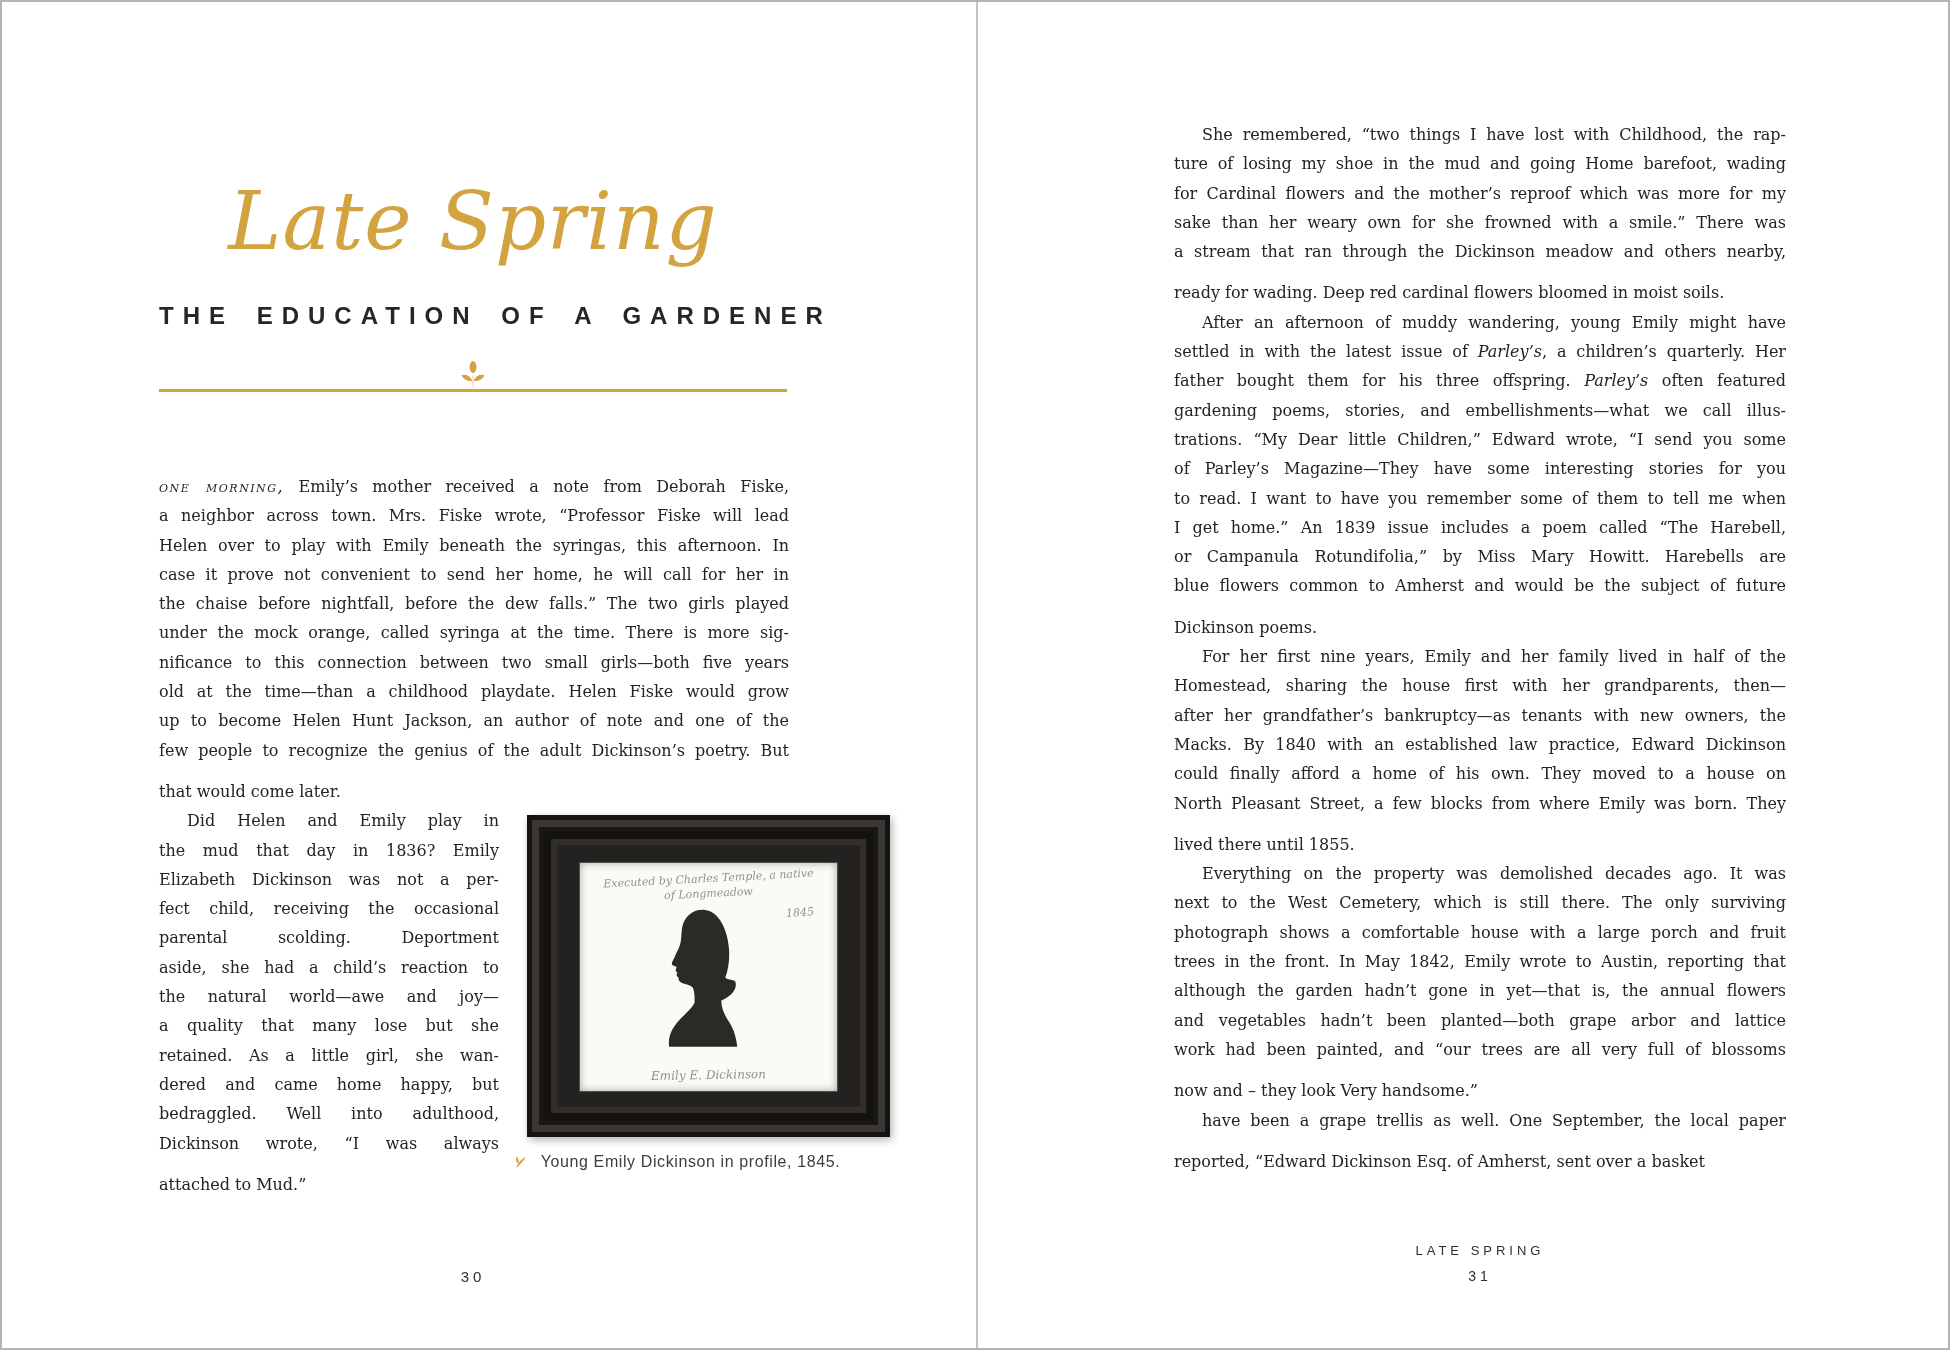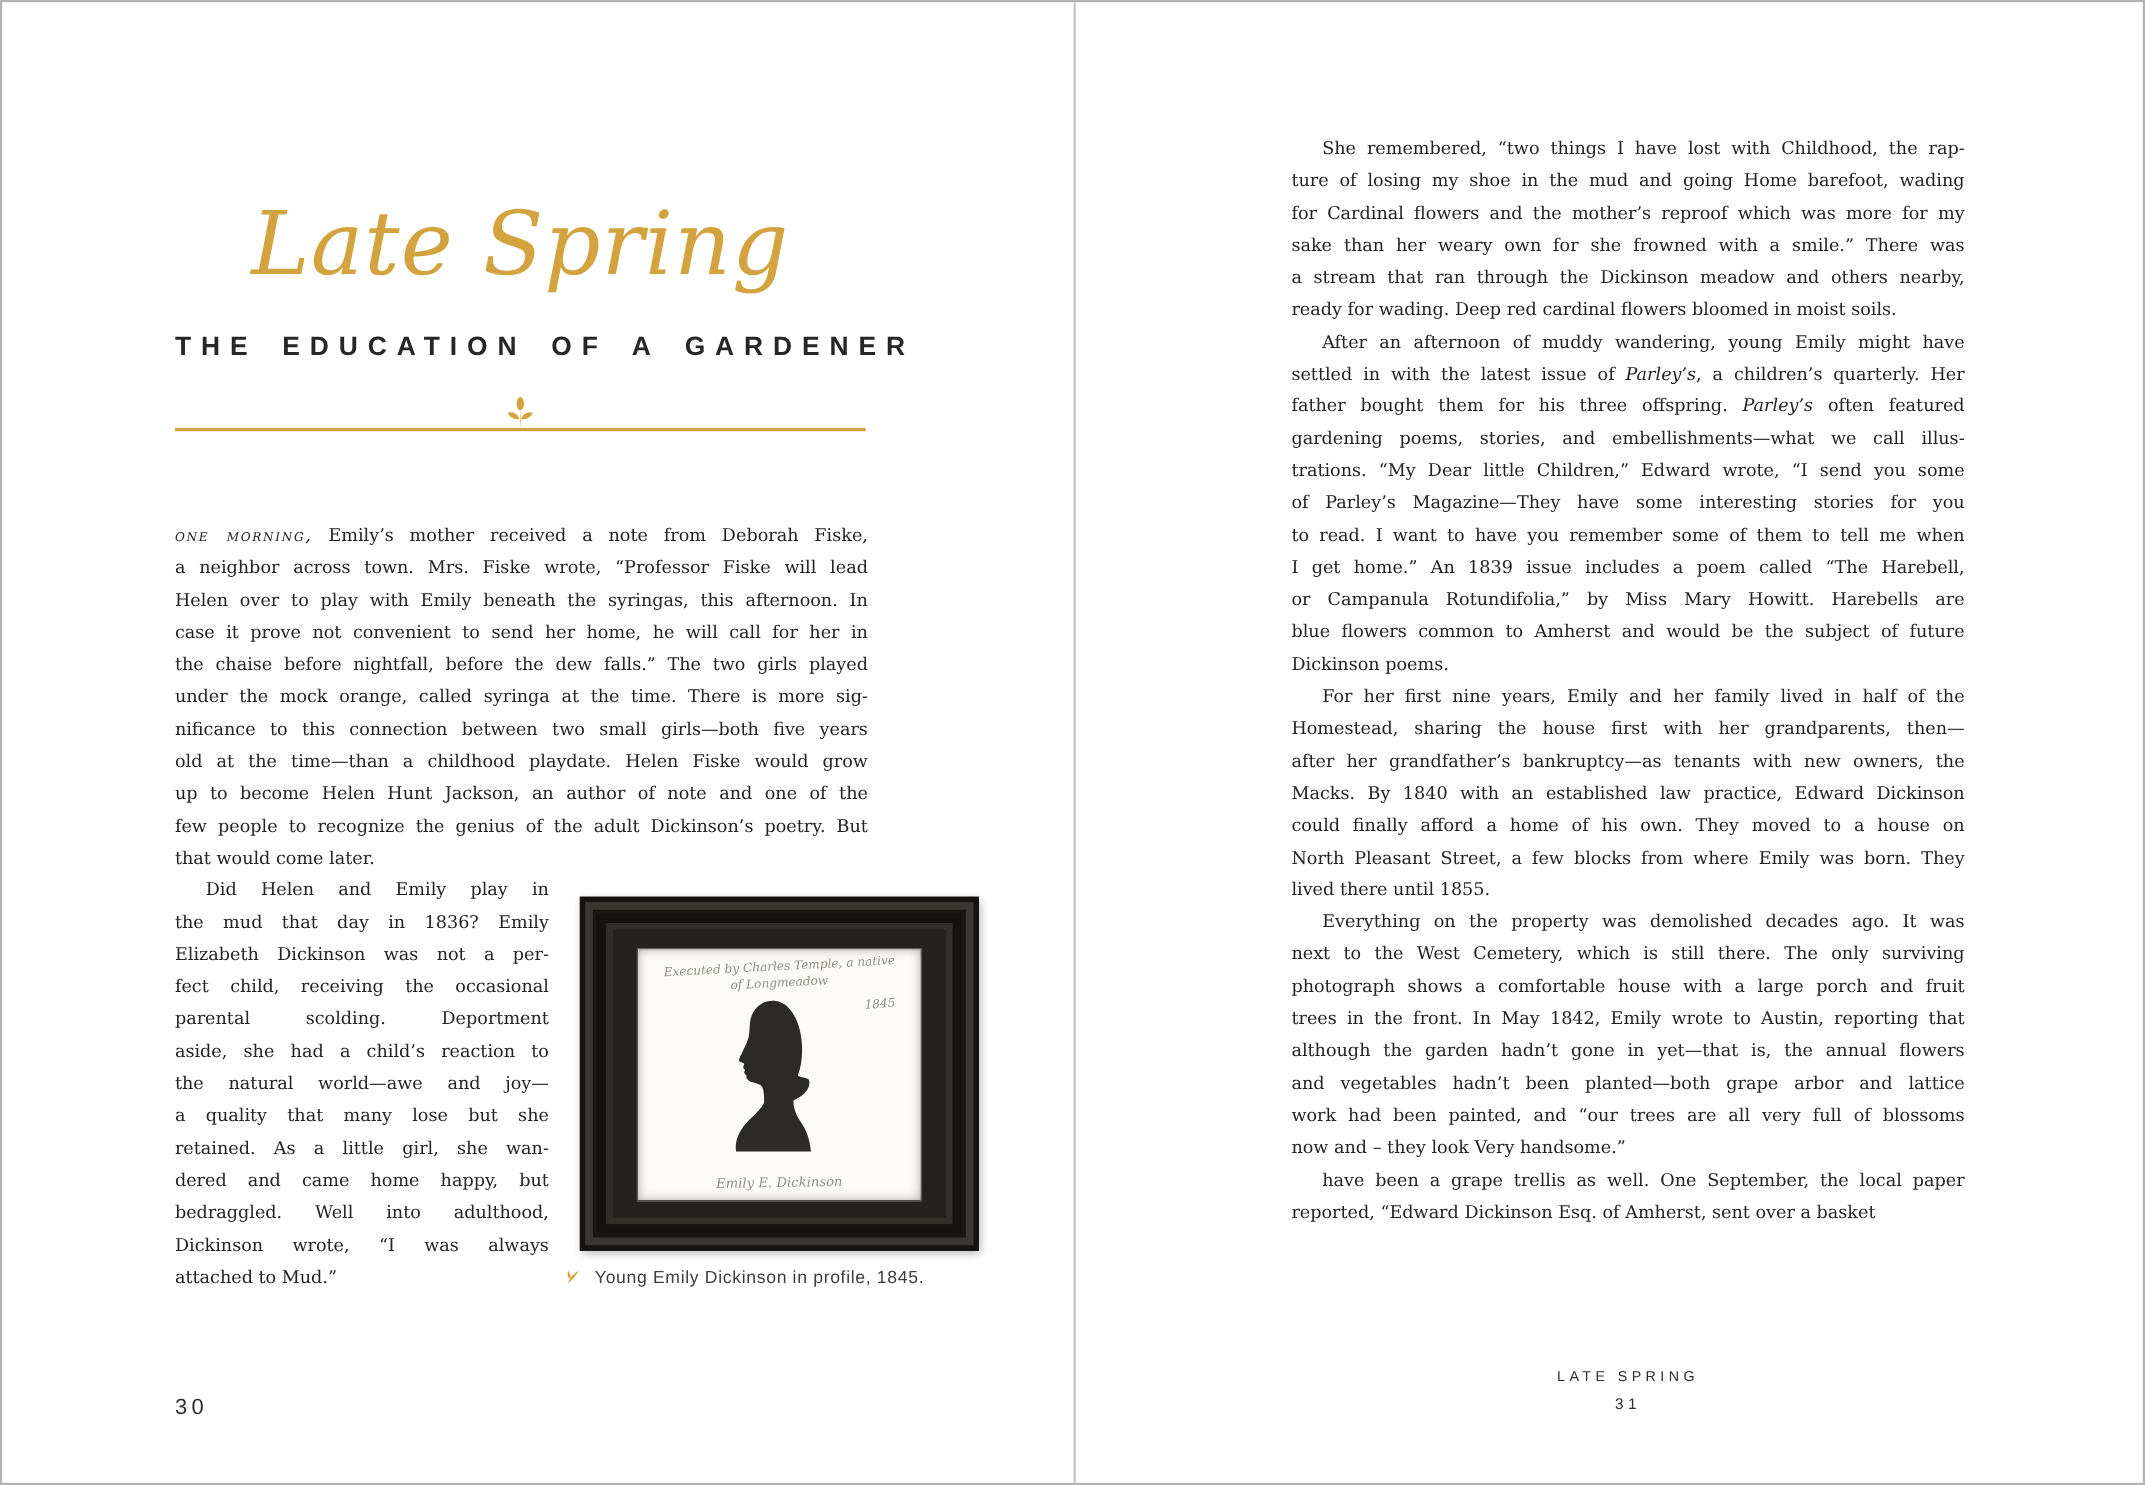--- a/index.html
+++ b/index.html
@@ -21,21 +21,21 @@
   .subtitle { position:absolute; left:157px; top:300px; width:628px; text-align:center;
               font-family:"Liberation Sans", sans-serif; font-weight:700; font-size:24px;
               letter-spacing:9px; word-spacing:7px; color:#262626; white-space:nowrap; }
   .divider { position:absolute; left:157px; top:387px; width:628px; height:3px; }
   .divider .rule { position:absolute; left:0; top:0; width:100%; height:3px; }
   .divider .sprout { position:absolute; left:50%; bottom:2px; transform:translateX(-50%); }
 
   .body-left { position:absolute; left:157px; top:470px; width:630px;
                font-size:16px; line-height:29.3px; }
   .tline { text-align:justify; text-align-last:justify; white-space:normal; }
-  .tline.tlast { text-align-last:left; }
+  .tline.tlast { text-align-last:left;margin-top:12px; }
   .para > .tline:first-child, .indent-first > .tline:first-child { text-indent:28px; }
   .narrow { width:340px; }
   .leadin { font-style:italic; font-variant:small-caps; letter-spacing:1.5px; }
 
   
   .framed { position:absolute; left:525px; top:813px; width:363px; height:322px;
             background:#242220;
             box-shadow: inset 0 0 0 5px #141312, inset 0 0 0 12px #3a3631,
                         inset 0 0 0 16px #181716, inset 0 0 0 24px #141312,
                         inset 0 0 0 30px #322f2b, 2px 3px 8px rgba(0,0,0,0.30); }
@@ -48,22 +48,22 @@
   .insc-top2 { top:25px; left:0; width:100%; text-align:center; font-size:11px; transform:rotate(-3deg); }
   .insc-date { top:44px; right:24px; font-size:11px; transform:rotate(-4deg); }
   .insc-bottom { bottom:10px; left:0; width:100%; text-align:center; font-size:12px; transform:rotate(-1deg); }
   .sil { position:absolute; left:50%; top:40px; transform:translateX(-55%); }
 
   .caption { position:absolute; left:511px; top:1151px; width:420px;
              font-family:"Liberation Sans", sans-serif; font-size:16px; color:#3d3d3d;
              letter-spacing:0.6px; }
   .caption .leaf { vertical-align:-2px; margin-right:8px; }
 
-  .pagenum-left { position:absolute; left:157px; top:1266px; width:628px; 
-                  font-family:"Liberation Sans", sans-serif; font-size:20px;
+  .pagenum-left { position:absolute; left:157px; top:1266px; width:628px; text-align:center;
+                  font-family:"Liberation Sans", sans-serif; font-size:15px;
                   letter-spacing:4px; color:#2e2e2e; }
 
   
   .body-right { position:absolute; left:196px; top:118px; width:612px;
                 font-size:16px; line-height:29.3px; }
   .footer-right { position:absolute; left:196px; top:1241px; width:612px; text-align:center; }
   .running { font-family:"Liberation Sans", sans-serif; font-size:13px;
              letter-spacing:4px; color:#2e2e2e; }
   .pagenum-right { margin-top:10px; font-family:"Liberation Sans", sans-serif; font-size:14px;
                    letter-spacing:4px; color:#2e2e2e; }

